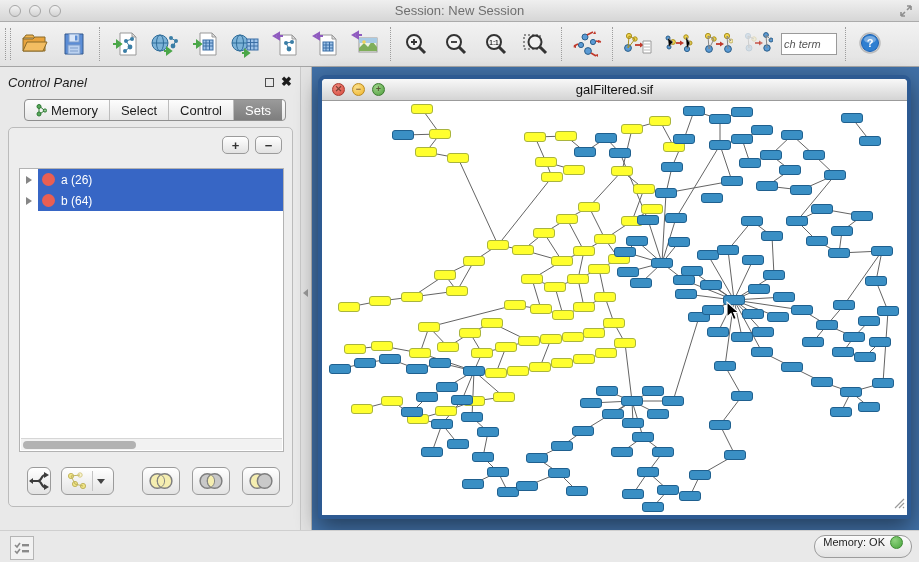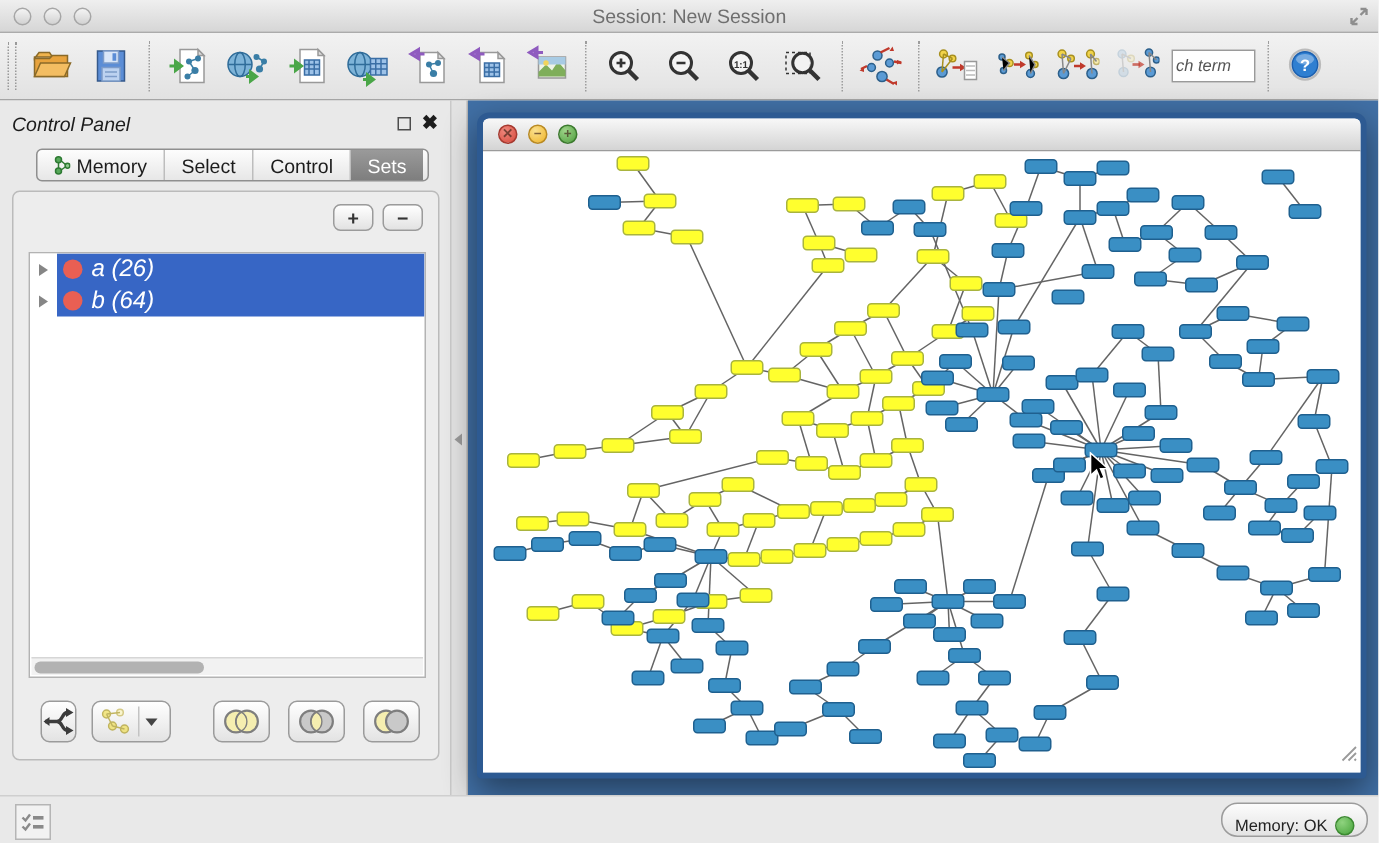--- a/index.html
+++ b/index.html
@@ -64,21 +64,21 @@
     background:linear-gradient(#ffffff,#e2e2e2); font-size:13px; font-weight:bold; color:#333;
     line-height:15px; text-align:center; }
   .sets-list { position:absolute; left:10px; top:40px; width:265px; height:284px;
     background:#fff; border:1px solid #b3b3b3; overflow:hidden; }
   .set-row { height:21px; display:flex; align-items:stretch; background:#fff; }
   .row-gutter { width:18px; display:flex; align-items:center; justify-content:center; background:#fff; }
   .row-tri { width:0; height:0; border-top:4px solid transparent; border-bottom:4px solid transparent;
     border-left:6px solid #868686; }
   .row-sel { flex:1; background:#3766c5; display:flex; align-items:center; gap:6px; padding-left:4px; }
   .row-dot { width:13px; height:13px; border-radius:50%; background:#e95f53; }
-  .row-label { font-size:16px; color:#fff;font-style:italic; }
+  .row-label { font-size:12px; color:#fff; }
   .hscroll { position:absolute; left:1px; right:1px; bottom:1px; height:12px; background:#f2f2f2;
     border-top:1px solid #d6d6d6; }
   .hthumb { position:absolute; left:2px; top:2px; width:113px; height:8px; border-radius:4px; background:#b2b2b2; }
   .sets-buttons { position:absolute; left:0; bottom:8px; width:100%; height:34px;
     display:flex; align-items:center; padding:0 18px; gap:10px; }
   .set-btn { height:28px; border:1px solid #9b9b9b; border-radius:6px;
     background:linear-gradient(#ffffff,#e3e3e3); display:flex; align-items:center; justify-content:center; }
   .w34 { width:34px; } .w38 { width:38px; }
   .split-btn { width:64px; display:flex; align-items:center; justify-content:space-between; padding:0 4px; }
   .split-div { width:1px; height:20px; background:#c3c3c3; margin-left:2px; }
@@ -104,21 +104,21 @@
   .cursor { position:absolute; left:404px; top:200px; }
   .resize-grip { position:absolute; right:2px; bottom:2px; }
 
   
   .statusbar { position:absolute; left:0; top:530px; width:919px; height:32px;
     background:#e9e9e9; border-top:1px solid #cfcfcf; }
   .task-btn { position:absolute; left:10px; top:5px; width:24px; height:24px;
     border:1px solid #b5b5b5; background:#f2f2f2; display:flex; align-items:center; justify-content:center; }
   .memory-btn { position:absolute; right:7px; top:4px; height:23px; padding:0 8px;
     border:1px solid #9c9c9c; border-radius:11px; background:linear-gradient(#fcfcfc,#e3e3e3);
-    display:flex; align-items:flex-end; gap:5px; font-size:11px; color:#222; }
+    display:flex; align-items:flex-start; gap:5px; font-size:11px; color:#222; }
   .mem-dot { width:13px; height:13px; border-radius:50%; background:radial-gradient(circle at 35% 30%, #8fd37f, #47a43b); border:1px solid #3c8a31; }
 </style>
 </head>
 <body>
 
 <div class="app">
 
   <div class="titlebar">
     <div class="tl-circles">
       <div class="tl-circle"></div>
@@ -461,20 +461,21 @@
     </div>
 
     <div class="desktop">
       <div class="net-window">
         <div class="net-titlebar">
           <div class="lights">
             <div class="light red">✕</div>
             <div class="light yellow">−</div>
             <div class="light green">+</div>
           </div>
+          <div class="net-title">galFiltered.sif</div>
         </div>
         <div class="net-canvas">
           <svg class="graph" width="585" height="414" viewBox="0 0 585 414">
               <line x1="100" y1="8" x2="118" y2="33" stroke="#646464" stroke-width="1"></line>
               <line x1="118" y1="33" x2="81" y2="34" stroke="#646464" stroke-width="1"></line>
               <line x1="118" y1="33" x2="104" y2="51" stroke="#646464" stroke-width="1"></line>
               <line x1="104" y1="51" x2="136" y2="57" stroke="#646464" stroke-width="1"></line>
               <line x1="136" y1="57" x2="176" y2="144" stroke="#646464" stroke-width="1"></line>
               <line x1="213" y1="36" x2="244" y2="35" stroke="#646464" stroke-width="1"></line>
               <line x1="213" y1="36" x2="224" y2="61" stroke="#646464" stroke-width="1"></line>

